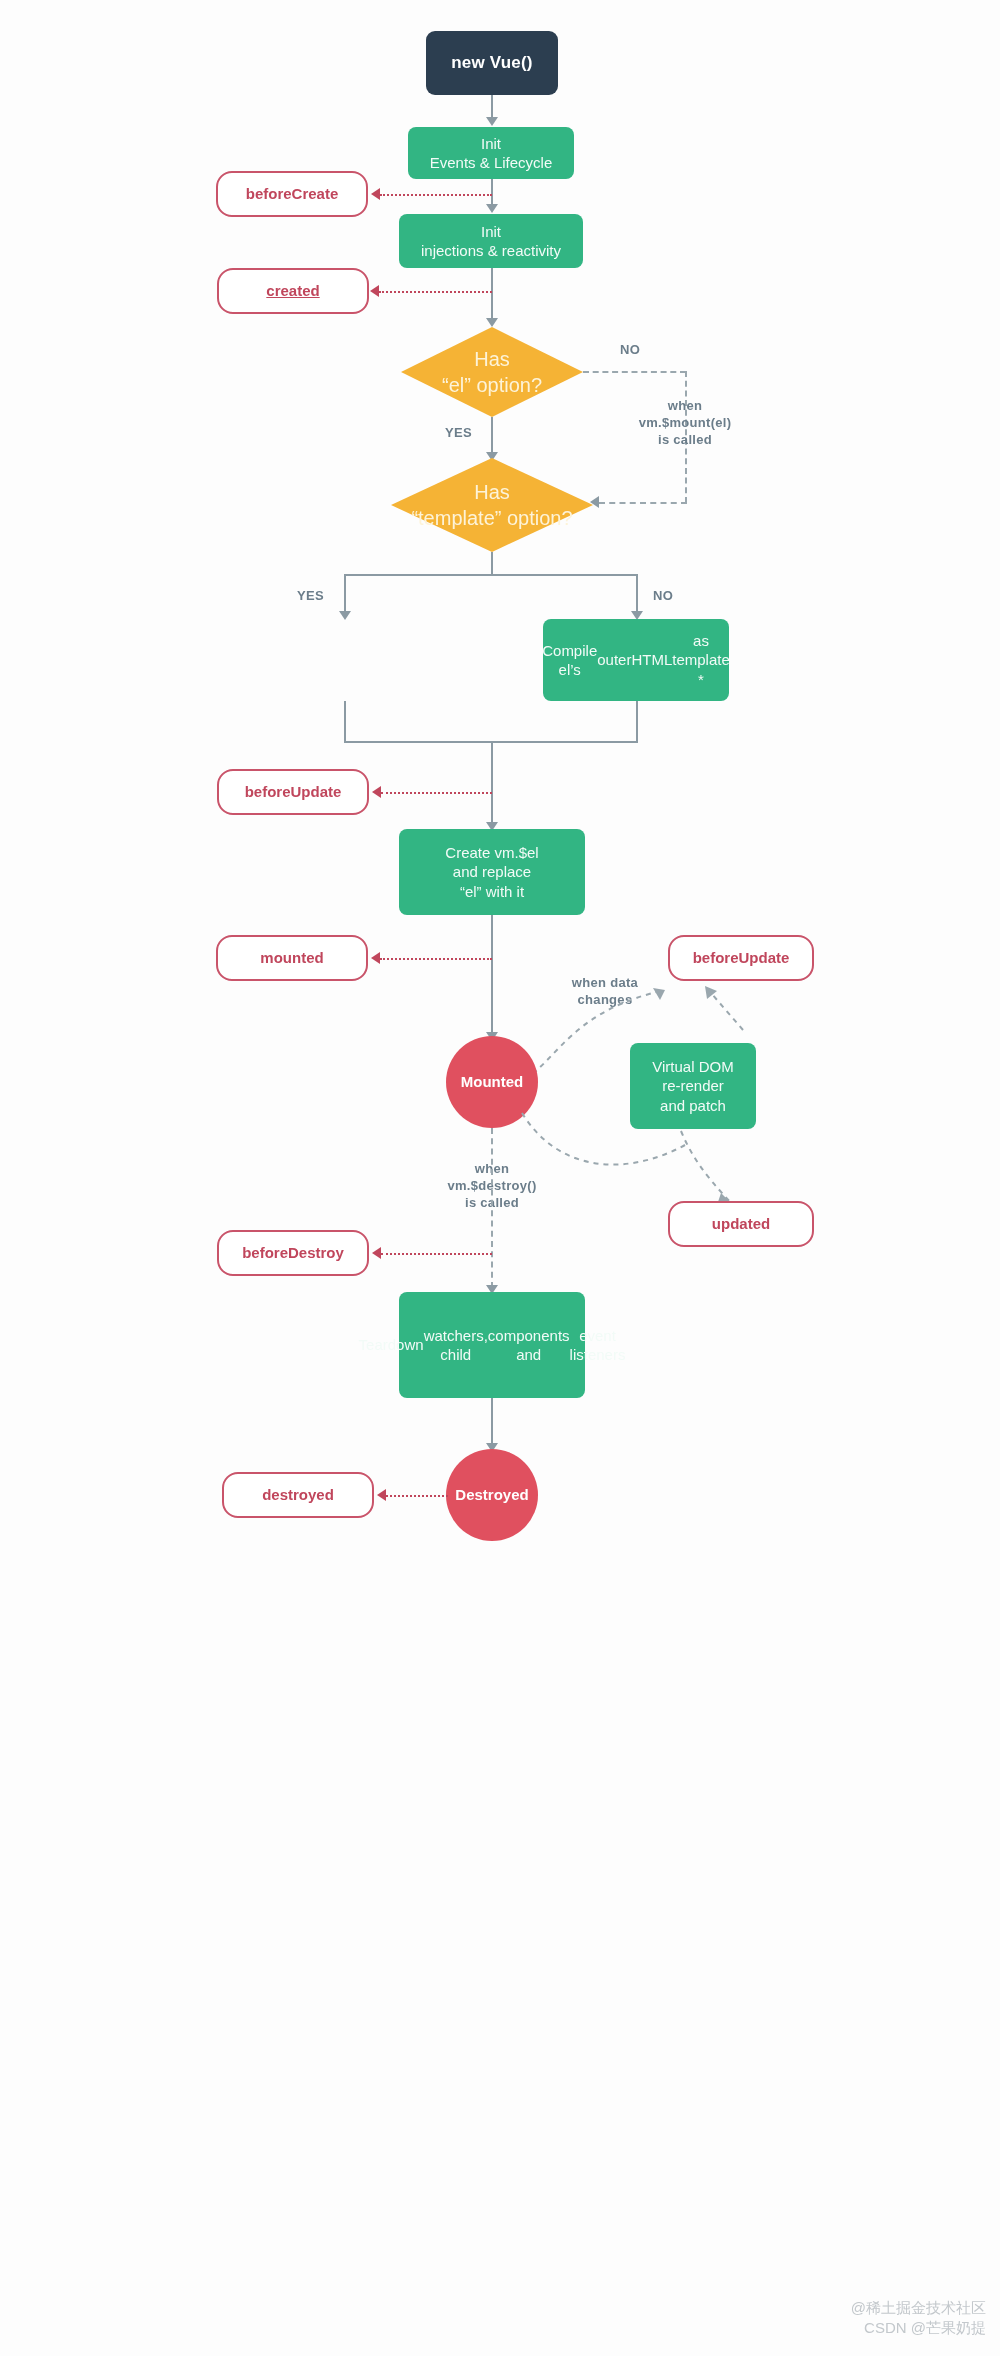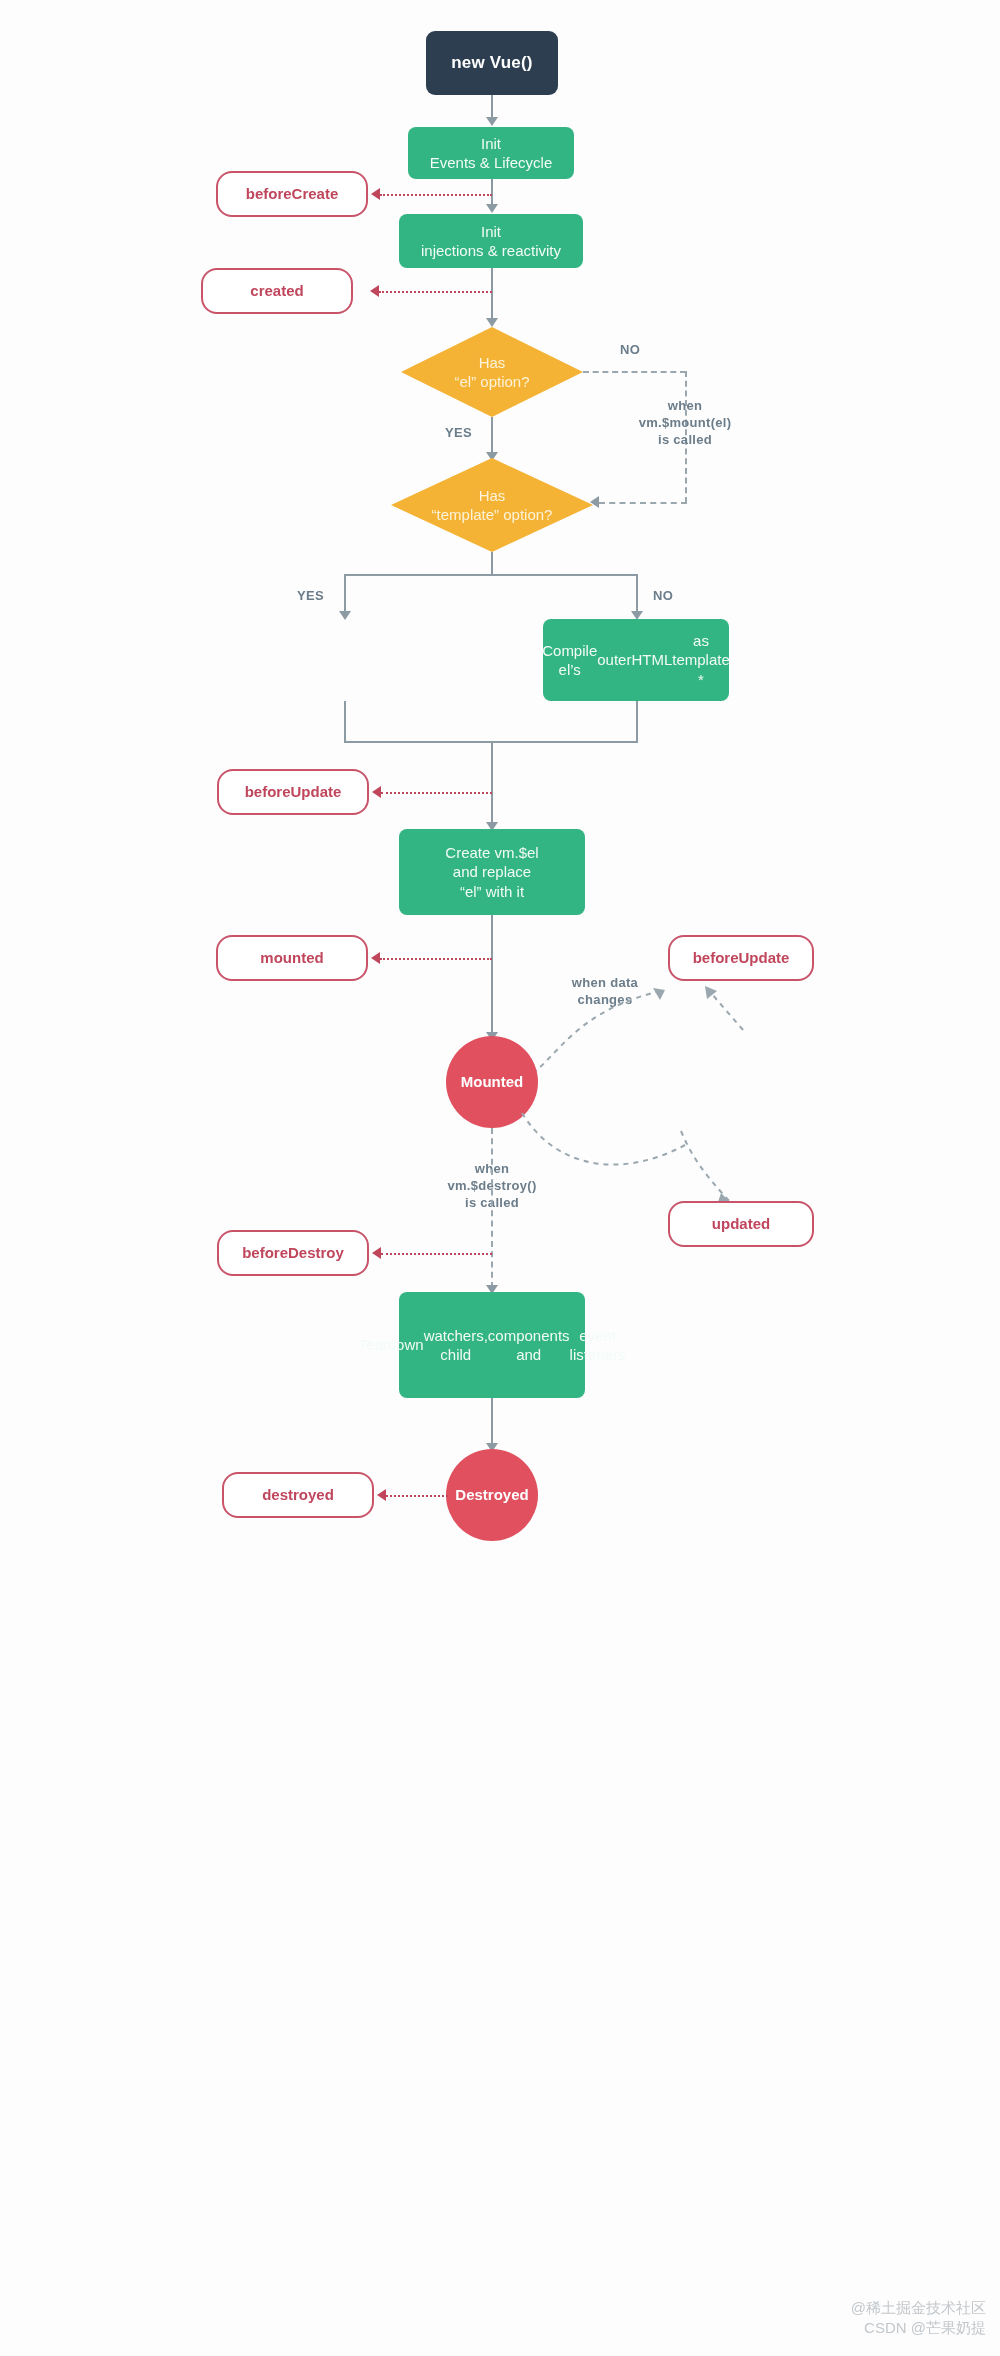--- a/index.html
+++ b/index.html
@@ -68,21 +68,21 @@
     clip-path: polygon(50% 0%, 100% 50%, 50% 100%, 0% 50%);
   }
   .n-diamond-label {
     position: absolute;
     inset: 0;
     display: flex;
     align-items: center;
     justify-content: center;
     text-align: center;
     color: #fdf3d8;
-    font-size: 15px;
+    font-size: 20px;
     line-height: 1.3;
     z-index: 2;
   }
 
   
   .n-hook {
     background: #ffffff;
     border: 2px solid #c9546a;
     border-radius: 16px;
     color: #c0465c;
@@ -221,21 +221,21 @@
     <div class="arrow-left-red" style="left:206px; top:188px;"></div>
 
     <div class="node n-green" style="left:234px; top:214px; width:184px; height:54px; flex-direction:column;">
       <span>Init</span>
       <span>injections &amp; reactivity</span>
     </div>
 
     <div class="vline" style="left:326px; top:268px; height:53px;"></div>
     <div class="arrow-down" style="left:321px; top:318px;"></div>
 
-    <div class="node n-hook" style="left:36px; top:268px; width:152px; height:46px;">
+    <div class="node n-hook" style="left:52px; top:268px; width:152px; height:46px;text-decoration:underline;">
       <span>created</span>
     </div>
     <div class="dot-red" style="left:214px; top:291px; width:113px;"></div>
     <div class="arrow-left-red" style="left:205px; top:285px;"></div>
 
     <div class="n-diamond-wrap" style="left:236px; top:327px; width:182px; height:90px;">
       <div class="n-diamond-shape"></div>
       <div class="n-diamond-label" style="flex-direction:column;">
         <span>Has</span>
         <span>“el” option?</span>
@@ -327,20 +327,25 @@
 
     <svg class="curve" style="left:520px; top:978px; width:70px; height:56px;" viewBox="0 0 70 56">
       <path d="M 58 52 L 20 8"></path>
       <polygon points="20,8 22,21 32,13" fill="#9aa7ae" stroke="none"></polygon>
     </svg>
 
     <div class="node n-circle" style="left:281px; top:1036px; width:92px; height:92px;">
       <span>Mounted</span>
     </div>
 
+    <div class="node n-green" style="left:465px; top:1043px; width:126px; height:86px; flex-direction:column;">
+      <span>Virtual DOM</span>
+      <span>re-render</span>
+      <span>and patch</span>
+    </div>
 
     <svg class="curve" style="left:345px; top:1105px; width:210px; height:105px;" viewBox="0 0 210 105">
       <path d="M 12 8 C 50 70, 120 70, 175 40"></path>
     </svg>
     <svg class="curve" style="left:500px; top:1125px; width:80px; height:90px;" viewBox="0 0 80 90">
       <path d="M 16 6 C 30 40, 50 60, 66 78"></path>
       <polygon points="66,78 56,68 52,80" fill="#9aa7ae" stroke="none"></polygon>
     </svg>
 
     <div class="elabel multi" style="left:259px; top:1161px; width:136px;">

